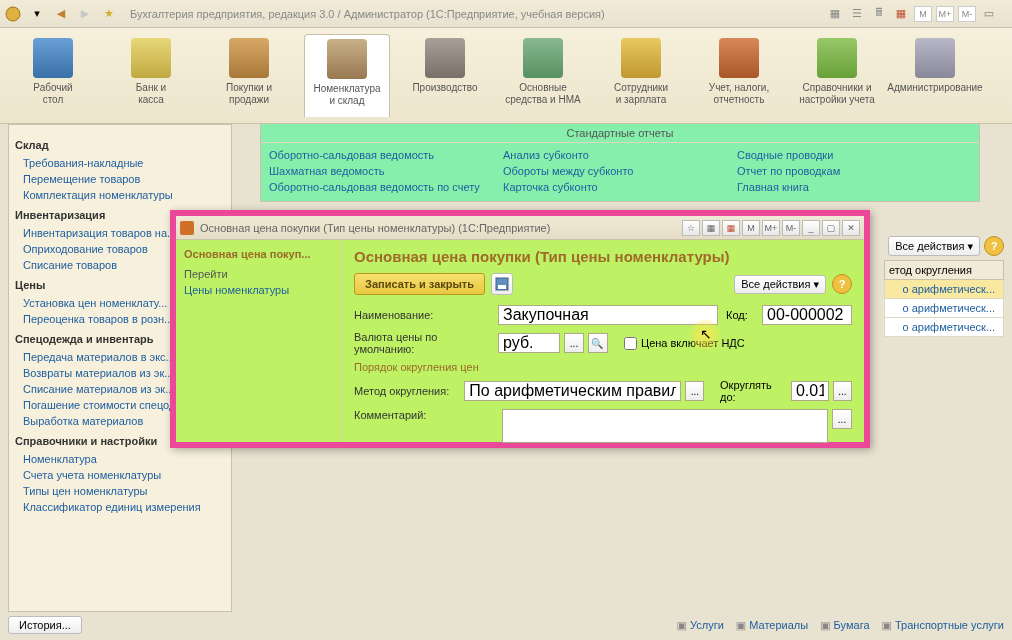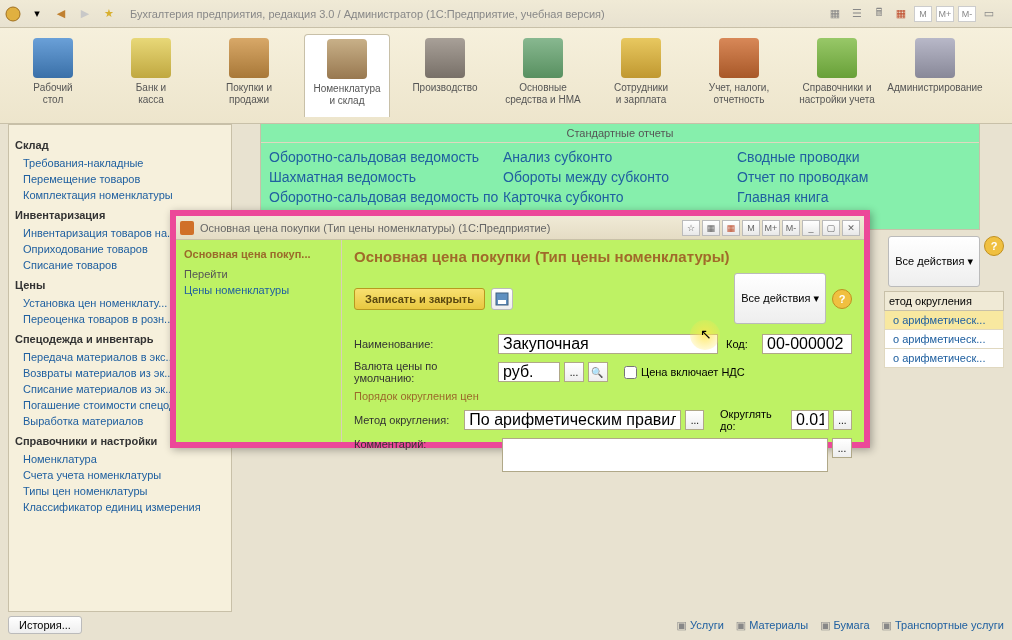--- a/index.html
+++ b/index.html
@@ -25,29 +25,29 @@
   .sidebar h4 { color: #333; font-size: 11px; font-weight: bold; margin: 6px 0 4px; }
   .sidebar a { display: block; color: #2060a0; text-decoration: none; padding: 2px 0 2px 8px; font-size: 11px; white-space: nowrap; overflow: hidden; text-overflow: ellipsis; }
 
   .content { flex: 1; position: relative; }
 
   
   .reports-panel { position: absolute; left: 28px; top: -1px; width: 720px; background: #86efac; border: 1px solid #c8c0a8; }
   .reports-title { text-align: center; padding: 3px; color: #555; border-bottom: 1px solid #e0d8c0; }
   .reports-grid { display: flex; padding: 4px 8px 6px; }
   .reports-col { flex: 1; }
-  .reports-col a { display: block; color: #2060a0; padding: 2px 0; text-decoration: none; font-size: 14px; }
+  .reports-col a { display: block; color: #2060a0; padding: 2px 0; text-decoration: none; font-size: 11px; }
 
   
   .list-panel { position: absolute; right: 0; top: 112px; width: 120px; }
   .list-actions { display: flex; justify-content: flex-end; gap: 4px; margin-bottom: 4px; }
-  .btn-small { background: linear-gradient(#fff,#eee); border: 1px solid #bbb; padding: 18px 6px; border-radius: 3px; font-size: 11px; cursor: pointer; }
+  .btn-small { background: linear-gradient(#fff,#eee); border: 1px solid #bbb; padding: 2px 6px; border-radius: 3px; font-size: 11px; cursor: pointer; }
   .help-btn { width: 20px; height: 20px; border-radius: 10px; background: #f0c040; border: 1px solid #c09020; color: #fff; font-weight: bold; display: flex; align-items:center; justify-content:center; cursor:pointer; }
   .list-header { background: #f0ead6; border: 1px solid #c8c0a8; padding: 3px 4px; font-size: 11px; }
-  .list-row { background: #fff; border: 1px solid #e0d8c0; border-top: none; padding: 3px 8px; font-size: 11px; color: #2060a0; }
+  .list-row { background: #fff; border: 1px solid #e0d8c0; border-top: none; padding: 3px 8px; font-size: 11px; color: #2060a0; text-align: right; }
   .list-row.sel { background: #f8e8a0; }
 
   
   .dialog { position: absolute; left: 170px; top: 210px; width: 700px; height: 238px; background: #bef264; border: 6px solid #ec4899; box-shadow: 2px 2px 8px rgba(0,0,0,0.3); }
   .dlg-titlebar { height: 24px; background: linear-gradient(#f0ead6,#e4dcc4); border-bottom: 1px solid #c8c0a8; display: flex; align-items: center; padding: 0 4px; gap: 6px; }
   .dlg-titlebar .t-icon { width: 14px; height: 14px; background: #d07028; border-radius: 2px; }
   .dlg-title { color: #666; flex: 1; }
   .dlg-win-btns { display: flex; gap: 2px; }
   .dlg-win-btn { width: 18px; height: 16px; border: 1px solid #bbb; background: linear-gradient(#fff,#e8e8e8); font-size: 9px; display:flex; align-items:center; justify-content:center; color:#666; cursor:pointer; }
 

